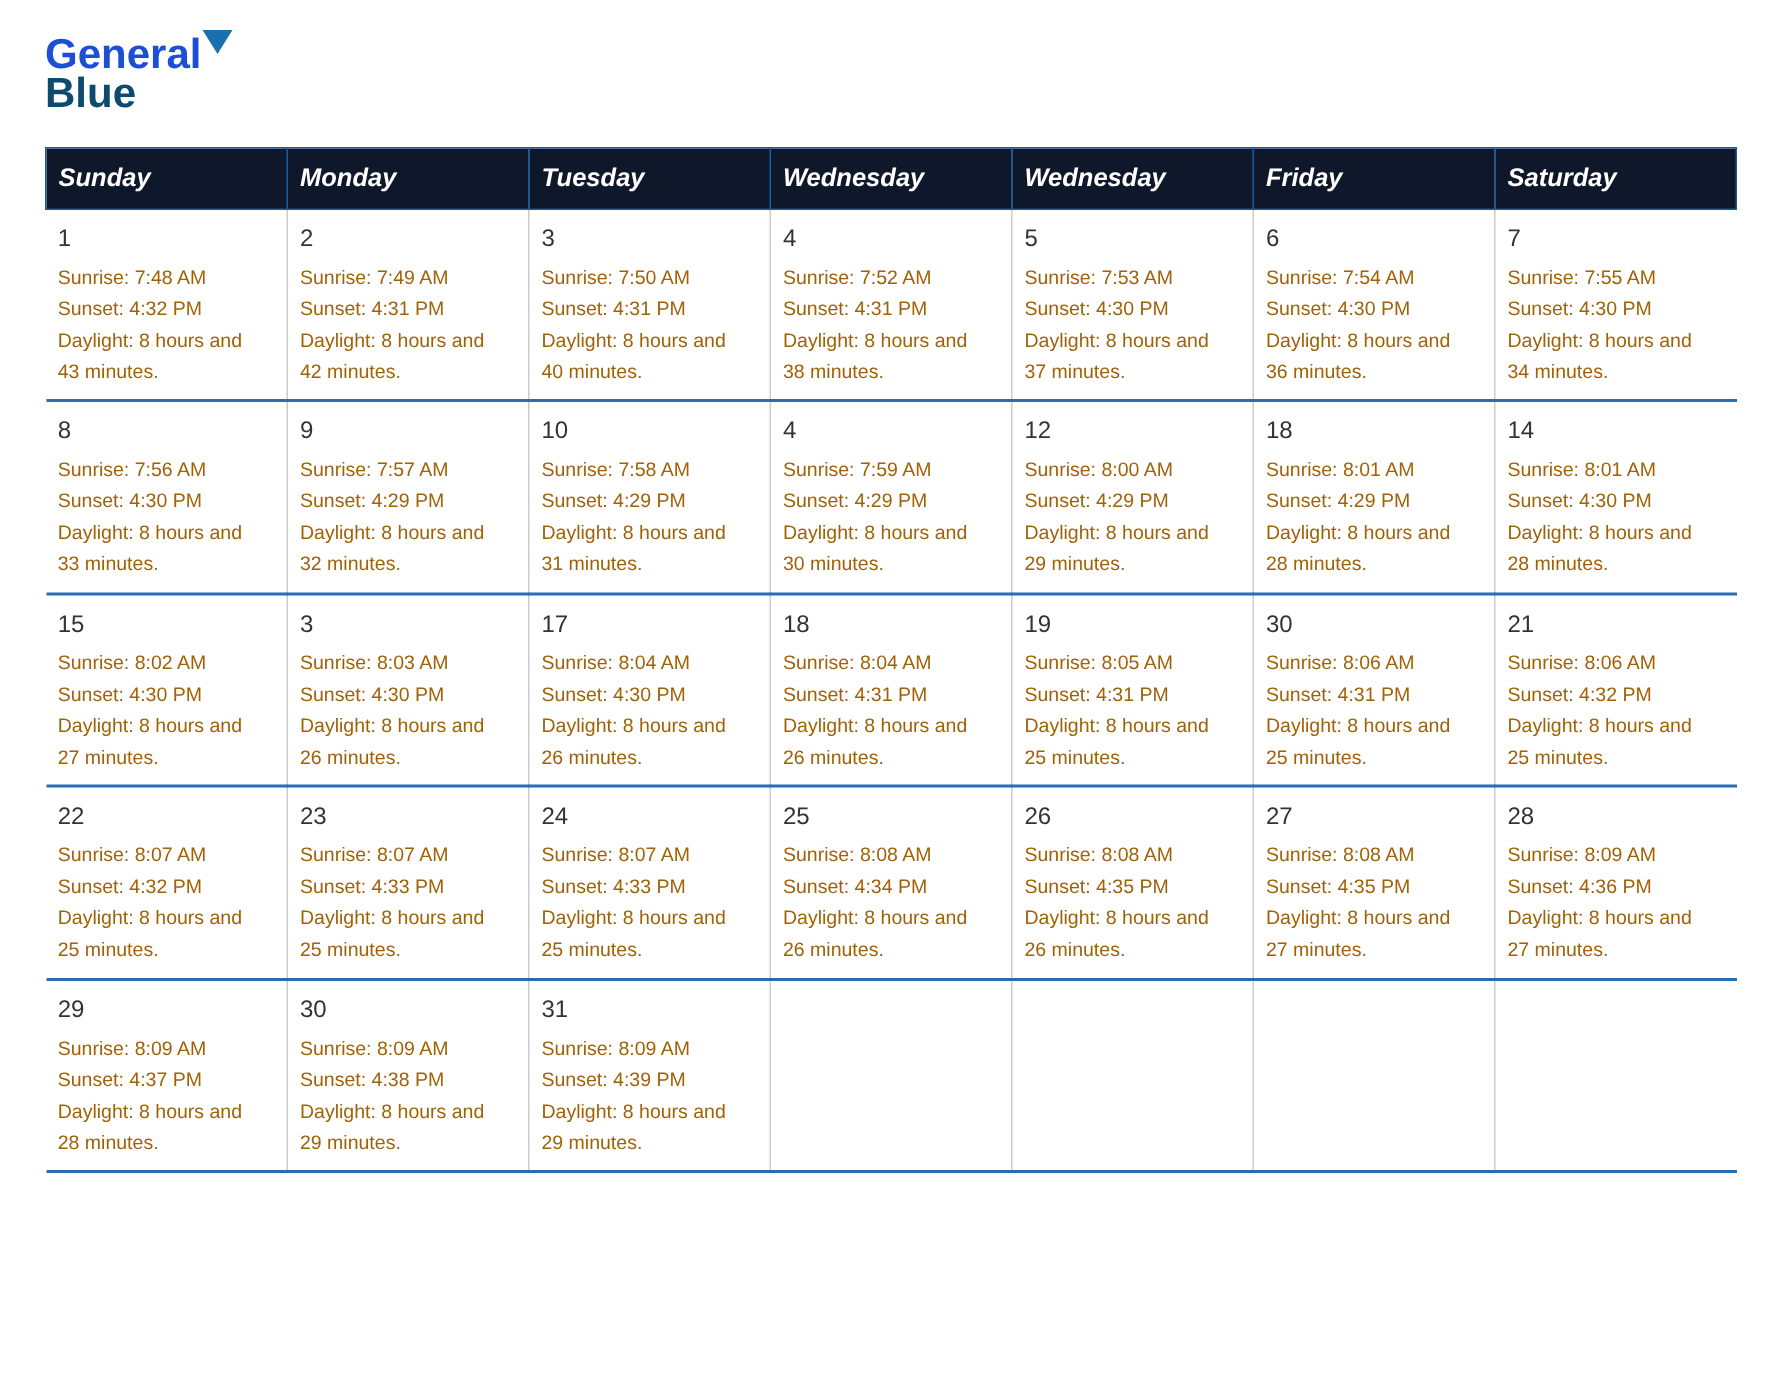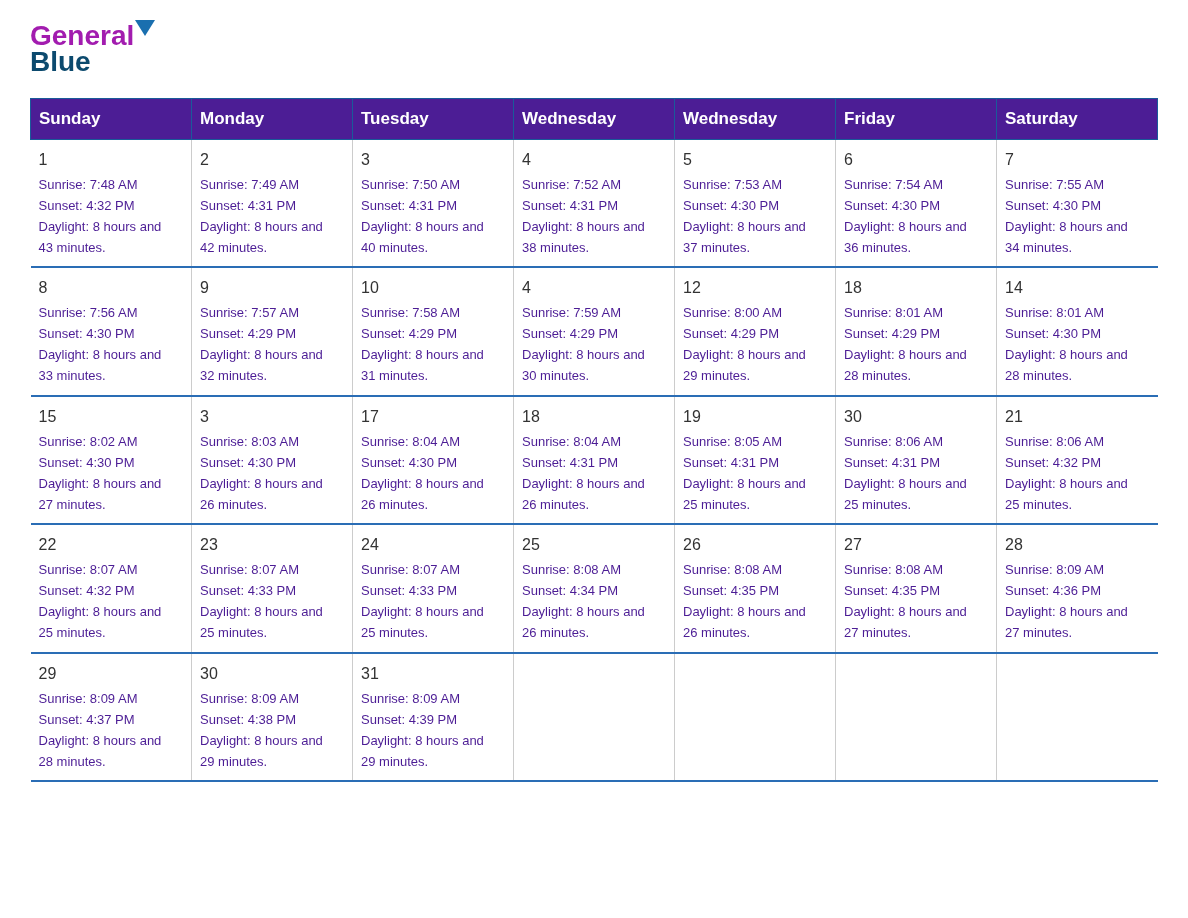--- a/index.html
+++ b/index.html
@@ -33,21 +33,22 @@
     .location {
       font-size: 22px;
       color: #444;
     }
     table {
       width: 100%;
       border-collapse: collapse;
       table-layout: fixed;
     }
     thead tr {
-      background-color: #4c1d95;
+      background-color: #0f172a;
+      font-style: italic;
     }
     thead th {
       color: #ffffff;
       font-size: 17px;
       font-weight: bold;
       padding: 10px 8px;
       text-align: left;
       border: 1px solid #1a5a9a;
     }
     tbody tr {
@@ -66,35 +67,35 @@
       border-right: none;
     }
     .day-num {
       font-size: 16px;
       font-weight: normal;
       display: block;
       margin-bottom: 2px;
     }
     .day-info {
       font-size: 13px;
-      color: #4c1d95;
+      color: #a16207;
     }
     .logo-wrapper {
       display: flex;
       align-items: center;
       gap: 0px;
     }
   </style>
 </head>
 <body>
 
 <div class="header">
   <div class="logo">
     <div class="logo-wrapper">
-      <span style="font-size:28px; font-weight:bold; color:#a21caf;">General</span>
+      <span style="font-size:28px; font-weight:bold; color:#1d4ed8;">General</span>
       <svg width="28" height="28" viewBox="0 0 28 28" style="margin-left:1px; margin-top:-4px;">
         <polygon points="0,0 20,0 10,16" fill="#1a6faf"></polygon>
       </svg>
     </div>
     <div style="margin-top:-6px;">
       <span style="font-size:28px; font-weight:bold; color:#0c4a6e;">Blue</span>
     </div>
   </div>
   <div class="title-block">
     <div class="month-title"></div>

